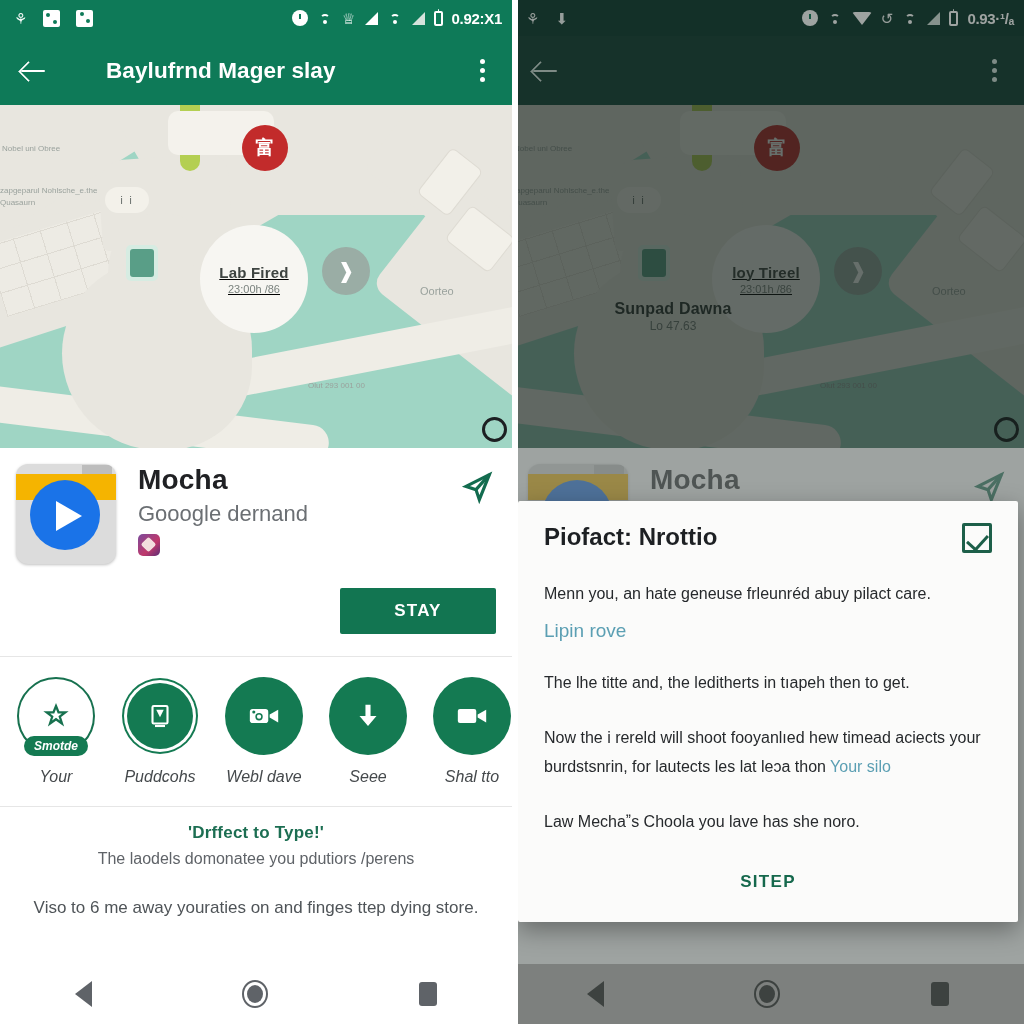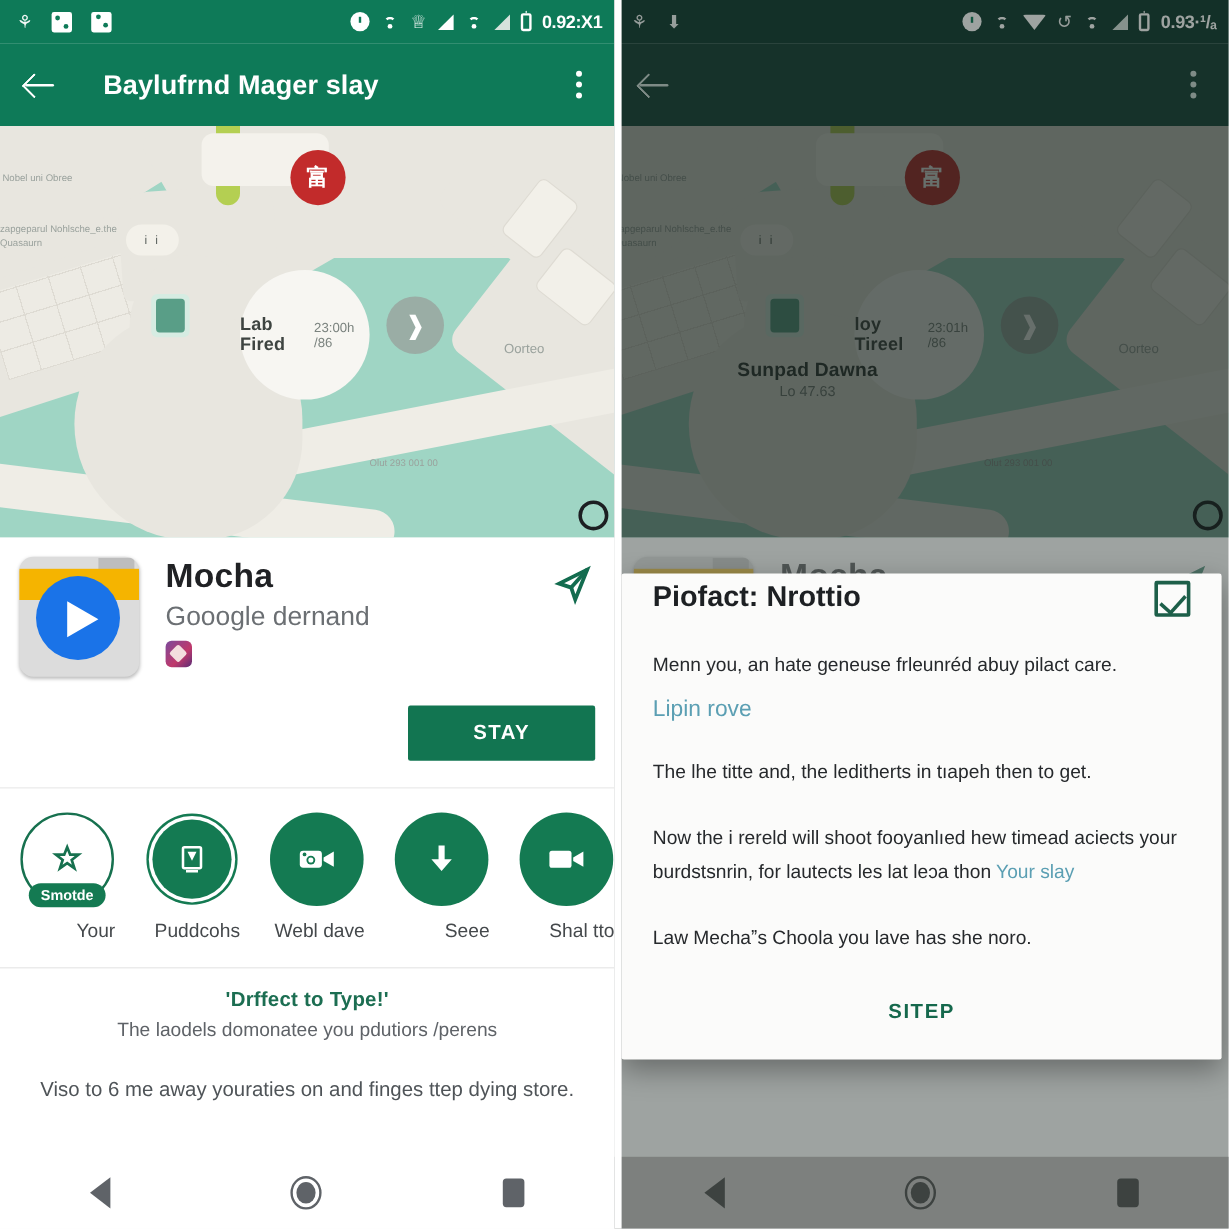--- a/index.html
+++ b/index.html
@@ -93,21 +93,21 @@
     background:#0e7a58;
   }
 
   
   .appbar {
     height: 69px; width: 100%;
     display: flex; align-items: center;
     padding: 0 18px 0 16px;
     color: #ffffff;
   }
-  .ab-left { background: #0e7a58; }
+  .ab-left { background: #0e7a58; gap: 20px; }
   .ab-right { background: #153d33; }
   .back-arrow {
     width: 34px; height: 34px; position: relative; flex: 0 0 auto;
     cursor: pointer;
   }
   .back-arrow::before {
     content: ""; position: absolute; left: 5px; top: 16px;
     width: 24px; height: 2.6px; background: currentColor; border-radius: 2px;
   }
   .back-arrow::after {
@@ -148,21 +148,21 @@
     position:absolute; left:108px; top:108px; width:110px; height:130px;
     background:#e8e6df; border-radius:46% 50% 12% 20%;
   }
   .neck {
     position:absolute; left:100px; top:52px; width:130px; height:90px;
     background:#e8e6df; border-radius:26px 20px 6px 6px; transform: rotate(-4deg);
   }
   .circ-big {
     position:absolute; left:200px; top:120px; width:108px; height:108px;
     background:#f7f6f2; border-radius:50%;
-    display:flex; flex-direction:row; align-items:center; justify-content:center;
+    display:flex; flex-direction:column; align-items:center; justify-content:center;text-decoration:underline;
   }
   .circ-big .t1 { font-size:15px; font-weight:700; color:#3e4441; letter-spacing:.2px; }
   .circ-big .t2 { font-size:11px; color:#7b837f; margin-top:2px; }
   .road {
     position:absolute; background:#efede6; height:36px; border-radius:18px;
   }
   .road.a { left:150px; top:232px; width:420px; transform: rotate(-11deg); }
   .road.b { left:-30px; top:300px; width:360px; transform: rotate(7deg); }
   .pill-white {
     position:absolute; left:168px; top:6px; width:106px; height:44px;
@@ -268,21 +268,21 @@
     font-size:17px; font-weight:700; letter-spacing:1.2px;
     padding: 13px 0; width: 156px; text-align:center; border-radius:2px;
   }
   .divider { height:1px; background:#e6e6e6; width:100%; }
 
   
   .feature-row {
     display:flex; padding: 20px 16px 6px 16px; gap: 24px; align-items:flex-start;
     overflow:hidden;
   }
-  .feat { width: 80px; flex:0 0 auto; text-align:right; }
+  .feat { width: 80px; flex:0 0 auto; text-align:center;font-style:italic; }
   .feat-circ {
     width:78px; height:78px; border-radius:50%; margin:0 auto;
     display:flex; align-items:center; justify-content:center; position:relative;
     color:#ffffff;
   }
   .fc-solid { background:#147a52; }
   .fc-outline { background:#ffffff; border:2.5px solid #17714f; color:#17714f; }
   .feat-label { font-size:16px; color:#45494c; margin-top:13px; white-space:nowrap;}
   .badge-pill {
     position:absolute; left:50%; transform:translateX(-50%); bottom:-3px;
@@ -328,24 +328,24 @@
   }
   .navbar.dim .nav-home { border-color:#3d4240; }
   .navbar.dim .nav-home::after { background:#3d4240; }
   .nav-recent { width:18px;height:24px;background:#5f6368;border-radius:3px; cursor:pointer;}
   .navbar.dim .nav-recent { background:#3d4240; }
 
   
   .page-scrim { position:absolute; inset:0; background: rgba(25,35,30,.42); z-index:20; }
   .dialog {
     position:absolute; z-index:30;
-    left: 6px; top: 478px; width: 500px;
+    left: 6px; top: 501px; width: 500px;
     background:#fbfbfa; border-radius:2px;
     box-shadow: 0 8px 24px rgba(0,0,0,.35);
-    padding: 6px 26px 18px 26px;
+    padding: 22px 26px 18px 26px;
   }
   .dlg-head { display:flex; align-items:flex-start; }
   .dlg-title { font-size:24px; font-weight:700; color:#1d2023; flex:1; }
   .chk {
     width:30px;height:30px;border:3px solid #1d5f49; border-radius:2px;
     position:relative; flex:0 0 auto; cursor:pointer;
   }
   .chk::after{
     content:""; position:absolute; left:6px; top:4px; width:10px; height:17px;
     border-right:3px solid #1d5f49; border-bottom:3px solid #1d5f49;
@@ -654,21 +654,21 @@
     <div class="page-scrim"></div>
 
     <div class="dialog">
       <div class="dlg-head">
         <div class="dlg-title">Piofact: Nrottio</div>
         <div class="chk"></div>
       </div>
       <div class="dlg-p">Menn you, an hate geneuse frleunréd abuy pilact care.</div>
       <span class="dlg-link">Lipin rove</span>
       <div class="dlg-p">The lhe titte and, the leditherts in tıapeh then to get.</div>
-      <div class="dlg-p"><span>Now the i rereld will shoot fooyanlıed hew timead aciects your burdstsnrin, for lautects les lat leɔa thon </span><span class="dlg-inline-link">Your slay</span></div>
+      <div class="dlg-p"><span>Now the i rereld will shoot fooyanlıed hew timead aciects your burdstsnrin, for lautects les lat leɔa thon </span><span class="dlg-inline-link">Your silo</span></div>
       <div class="dlg-p">Law Mechaˮs Choola you lave has she noro.</div>
       <div class="dlg-action-row">
         <button class="dlg-action">SITEP</button>
       </div>
     </div>
 
     <div class="navbar dim" style="z-index:40;">
       <div class="nav-back"></div>
       <div class="nav-home"></div>
       <div class="nav-recent"></div>

